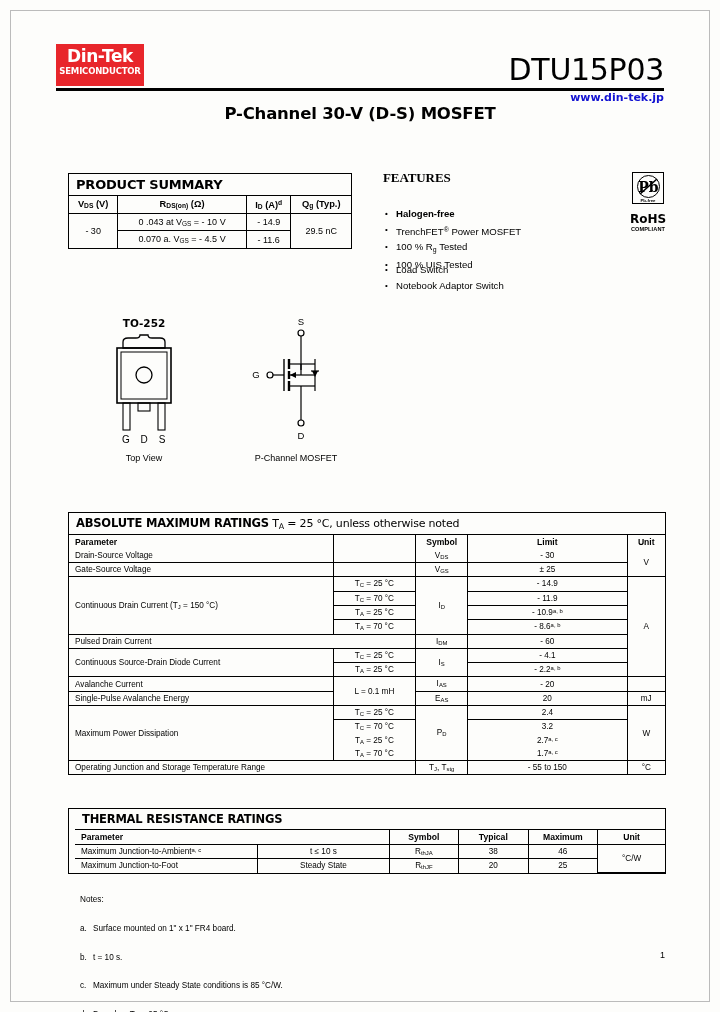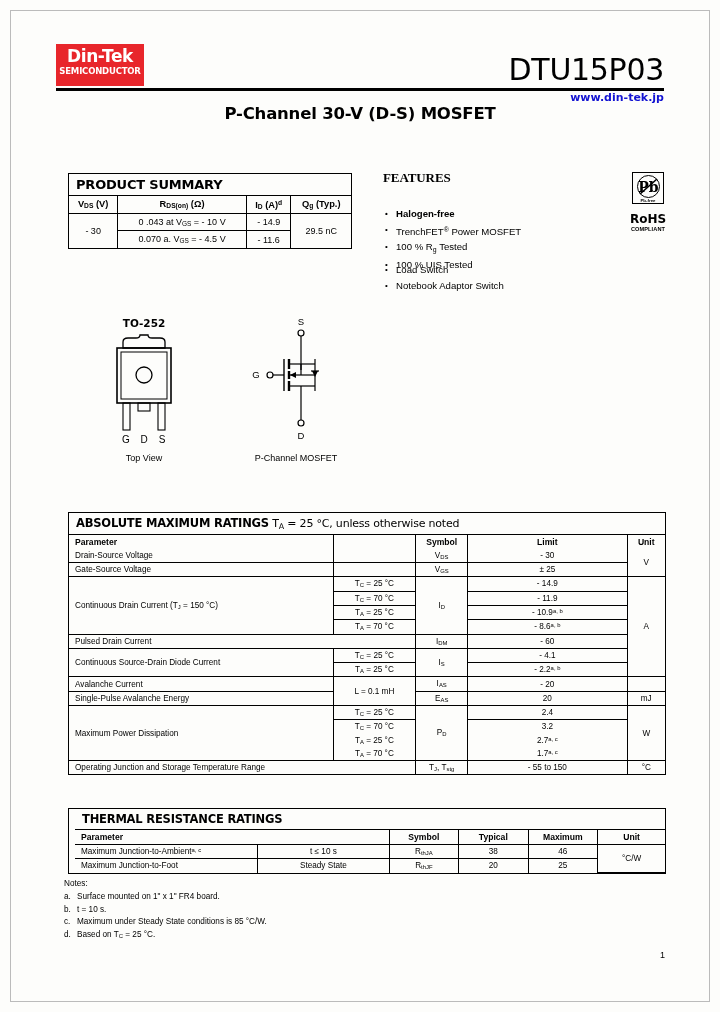--- a/index.html
+++ b/index.html
@@ -102,21 +102,21 @@
   .tbl-block th.par { text-align:left; padding-left:6px; }
   .noborder-l { border-left:none !important;margin-left:36px; }
   .noborder-r { border-right:none !important; }
   .noborder-t { border-top:none !important; }
   .noborder-b { border-bottom:none !important; }
 
   #amr { left:68px; top:512px; width:598px; }
   #trr { left:68px; top:808px; width:598px;padding-left:6px; }
 
   .notes { position:absolute; left:64px; top:878px; font-size:8.2px; line-height:12.8px; }
-  .notes .nt { margin:0; }
+  .notes .nt { margin:16px; }
   .notes .nlab { display:inline-block; width:13px; }
 
   .pagenum { position:absolute; right:55px; bottom:52px; font-size:9px; }
 
   sub { font-size:0.72em; vertical-align:-0.22em; }
   sup { font-size:0.72em; vertical-align:0.38em; }
 </style>
 </head>
 <body>
 

